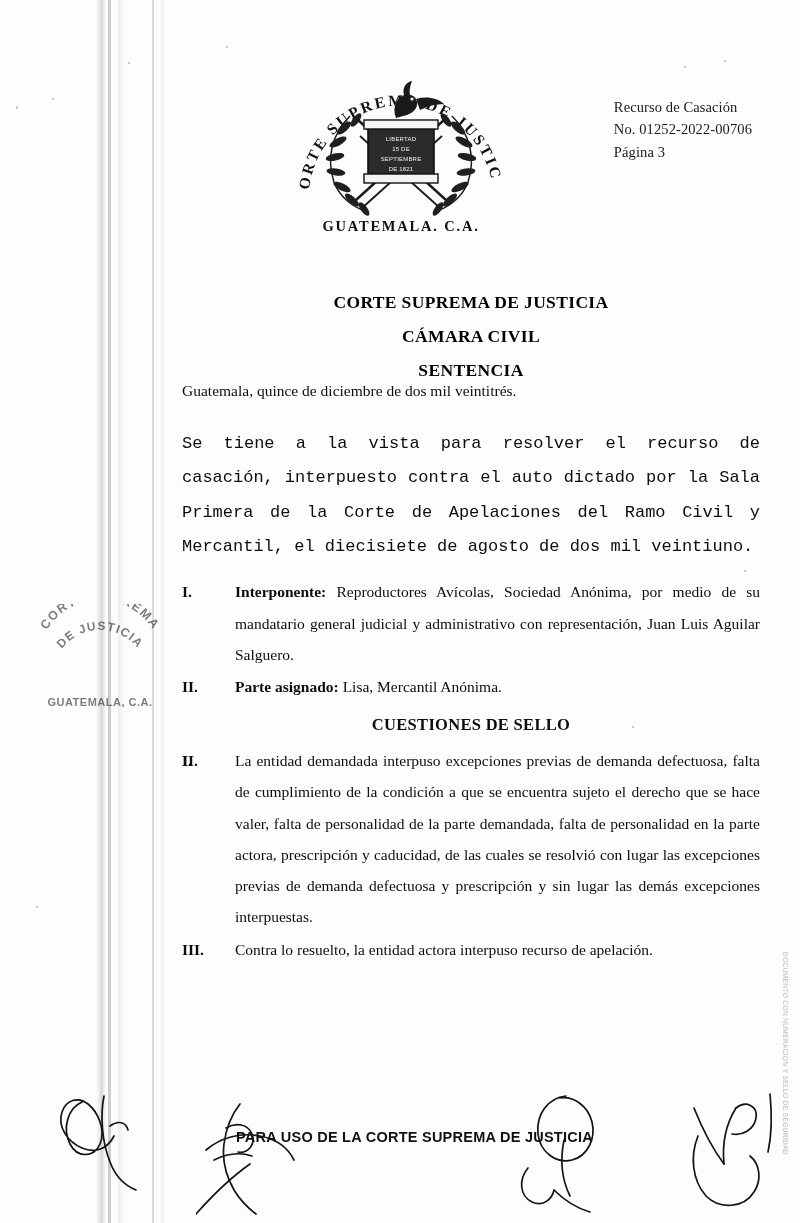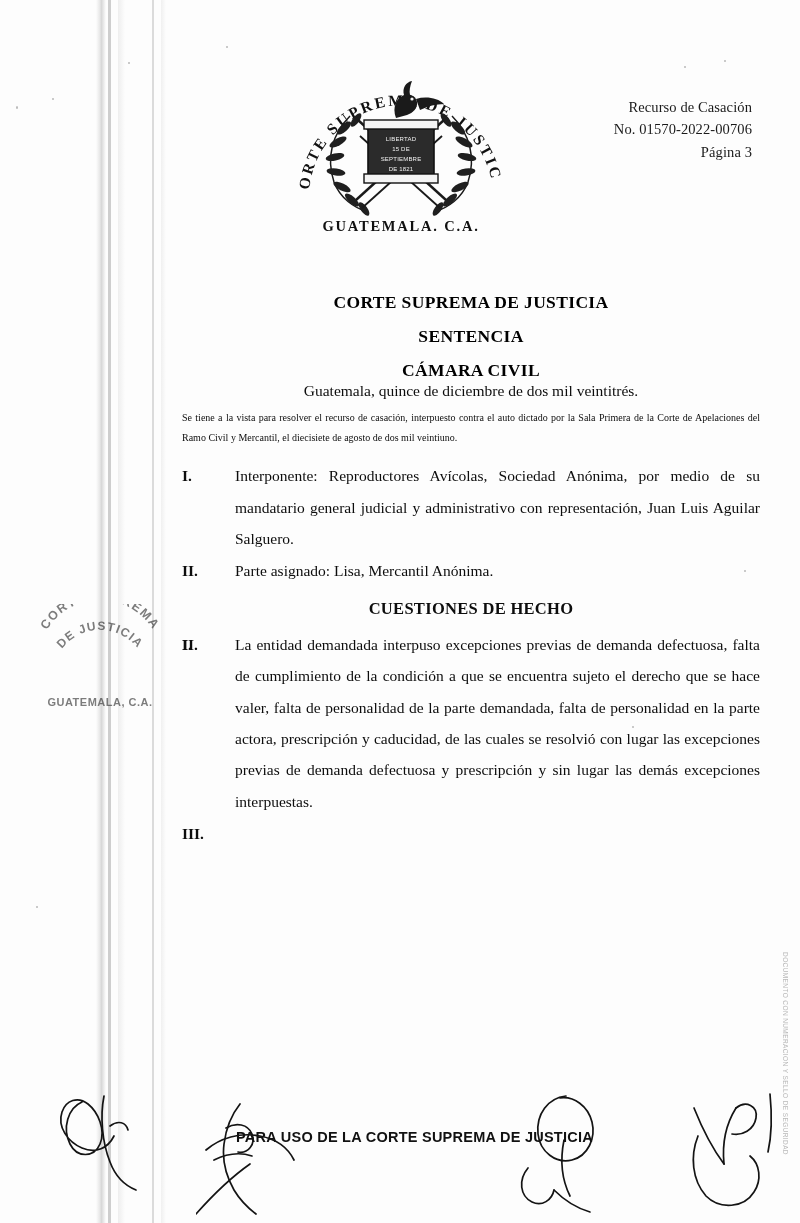--- a/index.html
+++ b/index.html
@@ -51,21 +51,20 @@
     top: 58px;
     width: 218px;
     height: 180px;
   }
   .seal svg { display: block; width: 100%; height: 100%; }
 
   .doc-ref {
     position: absolute;
     right: 48px;
     top: 96px;
-    text-align: right;
     font-size: 14.5px;
     line-height: 1.55;
     letter-spacing: .1px;
     color: #1a1a1a;
   }
 
   
   .titles {
     position: absolute;
     top: 286px;
@@ -82,31 +81,32 @@
   }
 
   
   .body-zone {
     position: absolute;
     top: 378px;
     left: 182px;
     width: 578px;
   }
   .dateline {
-    text-align: center;
+    text-align: left;
     font-size: 15.5px;
     line-height: 1.62;
-    margin-bottom: 5px;
+    margin-bottom: 24px;
   }
   p.para {
     margin: 0 0 12px 0;
     text-align: justify;
     text-justify: inter-word;
-    font-size: 10px;
+    font-size: 17px;
     line-height: 2.02;
+    font-family: Liberation Mono, monospace;
   }
   p.para:last-child { margin-bottom: 0; }
 
   h2.section {
     margin: 6px 0 5px 0;
     text-align: center;
     font-weight: bold;
     font-size: 16.5px;
     letter-spacing: .3px;
     line-height: 1.9;
@@ -128,21 +128,21 @@
   }
   ol.roman li .rn {
     position: absolute;
     left: 0;
     top: 0;
     width: 34px;
     text-align: left;
     font-weight: bold;
     font-size: 15.5px;
   }
-  .lead { font-weight: normal; margin-top: 11px; }
+  .lead { font-weight: bold; margin-top: 11px; }
 
   
   .margin-stamp {
     position: absolute;
     left: 28px;
     top: 604px;
     width: 150px;
     height: 110px;
     opacity: .62;
     pointer-events: none;
@@ -281,56 +281,56 @@
           <path d="M112,37 C110,30 114,24 120,23 C118,28 117,33 118,37 Z"></path>
           <circle cx="120" cy="41" r="1.6" fill="#f4f4f4"></circle>
         </g>
 
         <text x="109" y="173" text-anchor="middle" font-family="Liberation Serif, serif" font-size="14.5" font-weight="bold" letter-spacing="1.8" fill="#111">GUATEMALA. C.A.</text>
       </svg>
     </div>
 
     <div class="doc-ref">
       <div>Recurso de Casación</div>
-      <div>No. 01570-2022-00706</div>
+      <div>No. 01252-2022-00706</div>
       <div>Página 3</div>
     </div>
   </div>
 
   <div class="titles">
     <div class="title-line">CORTE SUPREMA DE JUSTICIA</div>
+    <div class="title-line">CÁMARA CIVIL</div>
     <div class="title-line">SENTENCIA</div>
-    <div class="title-line">CÁMARA CIVIL</div>
   </div>
 
   <div class="body-zone">
 
     <div class="dateline">Guatemala, quince de diciembre de dos mil veintitrés.</div>
 
     <p class="para">Se tiene a la vista para resolver el recurso de casación, interpuesto contra el auto dictado por la Sala Primera de la Corte de Apelaciones del Ramo Civil y Mercantil, el diecisiete de agosto de dos mil veintiuno.</p>
 
     <ol class="roman">
       <li>
         <span class="rn">I.</span><span class="lead">Interponente:</span><span> Reproductores Avícolas, Sociedad Anónima, por medio de su mandatario general judicial y administrativo con representación, Juan Luis Aguilar Salguero.</span>
       </li>
       <li>
         <span class="rn">II.</span><span class="lead">Parte asignado:</span><span> Lisa, Mercantil Anónima.</span>
       </li>
     </ol>
 
-    <h2 class="section">CUESTIONES DE HECHO</h2>
+    <h2 class="section">CUESTIONES DE SELLO</h2>
     <ol class="roman">
       <li>
         <span class="rn">I.</span>
       </li>
       <li>
         <span class="rn">II.</span><span>La entidad demandada interpuso excepciones previas de demanda defectuosa, falta de cumplimiento de la condición a que se encuentra sujeto el derecho que se hace valer, falta de personalidad de la parte demandada, falta de personalidad en la parte actora, prescripción y caducidad, de las cuales se resolvió con lugar las excepciones previas de demanda defectuosa y prescripción y sin lugar las demás excepciones interpuestas.</span>
       </li>
       <li>
-        <span class="rn">III.</span>
+        <span class="rn">III.</span><span>Contra lo resuelto, la entidad actora interpuso recurso  de apelación.</span>
       </li>
     </ol>
   </div>
 
   <div class="margin-stamp">
     <svg viewBox="0 0 150 110" xmlns="http://www.w3.org/2000/svg">
       <defs>
         <path id="arcS1" d="M 10,58 A 62,62 0 0 1 134,58" fill="none"></path>
         <path id="arcS2" d="M 24,74 A 48,48 0 0 1 120,74" fill="none"></path>
       </defs>

